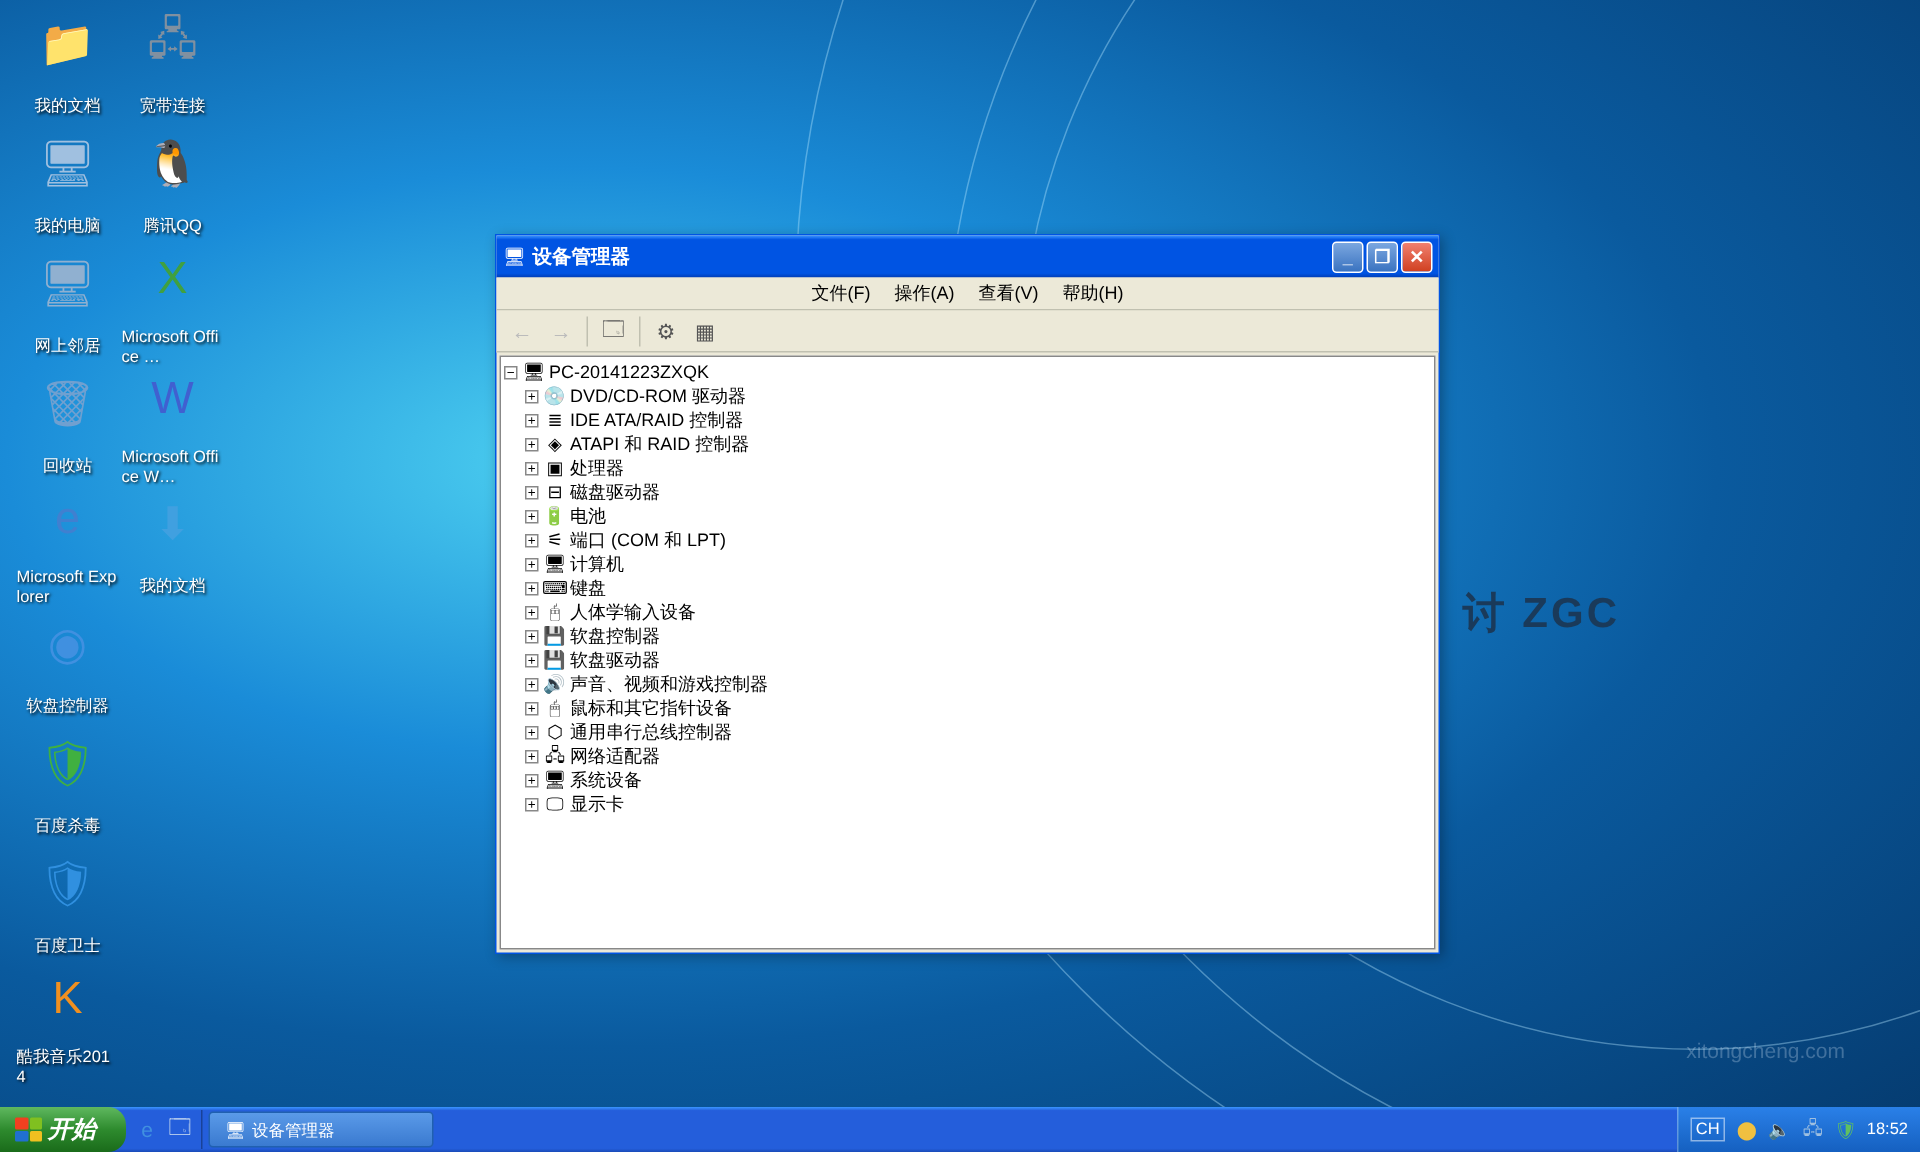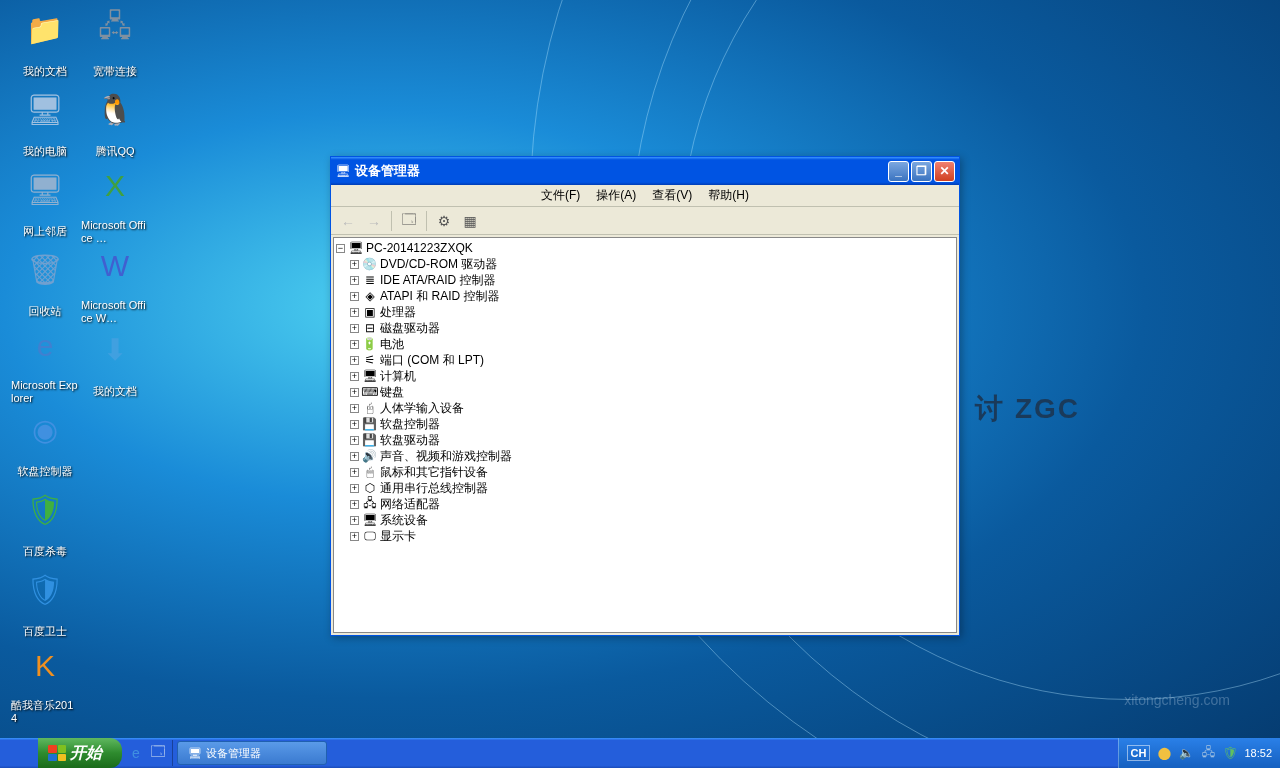--- a/index.html
+++ b/index.html
@@ -27,31 +27,31 @@
 .menu-item { padding: 2px 8px; cursor: pointer; }
 .toolbar { height: 28px; background: #ece9d8; display: flex; align-items: center; padding: 0 6px; gap: 4px; border-bottom: 1px solid #c0c0b0; }
 .tb-tool { width: 22px; height: 22px; display: flex; align-items: center; justify-content: center; cursor: pointer; font-size: 14px; color: #555; }
 .tb-tool.disabled { color: #bbb; }
 .tb-sep { width: 1px; height: 20px; background: #c0c0b0; margin: 0 2px; }
 .tree-container { flex: 1; background: white; border: 1px solid #888; margin: 2px; overflow: auto; padding: 2px; }
 .tree-item { display: flex; align-items: center; height: 16px; font-size: 12px; font-family: "SimSun", monospace; white-space: nowrap; cursor: pointer; }
 .expand-box { width: 9px; height: 9px; border: 1px solid #888; display: flex; align-items: center; justify-content: center; font-size: 9px; line-height: 1; margin-right: 3px; background: white; color: black; cursor: pointer; }
 .node-icon { width: 16px; height: 16px; display: inline-flex; align-items: center; justify-content: center; margin-right: 2px; font-size: 12px; }
 .taskbar { position: absolute; bottom: 0; left: 0; right: 0; height: 30px; background: linear-gradient(to bottom, #3a95ff 0%, #245edb 8%, #245edb 92%, #1a4bb8 100%); display: flex; align-items: center; }
-.start-btn { height: 30px; padding: 0 20px 0 10px; background: linear-gradient(to bottom, #5fb85f 0%, #2e8b2e 50%, #1a6b1a 100%); color: white; font-weight: bold; font-style: italic; font-size: 16px; display: flex; align-items: center; border-radius: 0 12px 12px 0; cursor: pointer; gap: 4px; margin-left: 38px; }
+.start-btn { height: 30px; padding: 0 20px 0 10px; background: linear-gradient(to bottom, #5fb85f 0%, #2e8b2e 50%, #1a6b1a 100%); color: white; font-weight: bold; font-style: italic; font-size: 16px; display: flex; align-items: center; border-radius: 0 12px 12px 0; cursor: pointer; gap: 4px; }
 .win-logo { width: 18px; height: 16px; display: grid; grid-template: 1fr 1fr / 1fr 1fr; gap: 1px; }
 .wl { border-radius: 1px; }
 .wl1 { background: #f04020; } .wl2 { background: #80c020; } .wl3 { background: #2070d0; } .wl4 { background: #f0c020; }
 .quick-launch { display: flex; align-items: center; padding: 0 4px; gap: 2px; border-right: 1px solid rgba(0,0,0,0.3); height: 26px; }
 .ql-icon { width: 20px; height: 20px; display: flex; align-items: center; justify-content: center; cursor: pointer; font-size: 14px; }
 .task-buttons { flex: 1; display: flex; align-items: center; padding: 0 4px; gap: 2px; }
 .task-btn { height: 24px; padding: 0 10px; background: linear-gradient(to bottom, #5a9ae8, #3a7ad0); border: 1px solid #2060b0; border-radius: 3px; color: white; font-size: 11px; display: flex; align-items: center; gap: 4px; cursor: pointer; min-width: 150px; }
 .systray { display: flex; align-items: center; padding: 0 8px; gap: 6px; background: linear-gradient(to bottom, #2a80e8, #1560c0); height: 30px; border-left: 1px solid rgba(255,255,255,0.3); }
 .tray-icon { width: 16px; height: 16px; display: flex; align-items: center; justify-content: center; font-size: 12px; cursor: pointer; }
-.lang-ind { color: white; font-size: 11px; padding: 1px 3px; border: 1px solid rgba(255,255,255,0.5); font-weight: bold; }
+.lang-ind { color: white; font-size: 11px; padding: 1px 3px; border: 1px solid rgba(255,255,255,0.5); }
 .clock { color: white; font-size: 11px; }
 </style>
 </head>
 <body>
 
 <div class="curve c1"></div>
 <div class="curve c2"></div>
 <div class="curve c3"></div>
 <div class="watermark">讨  ZGC</div>
 <div class="watermark2">xitongcheng.com</div>

